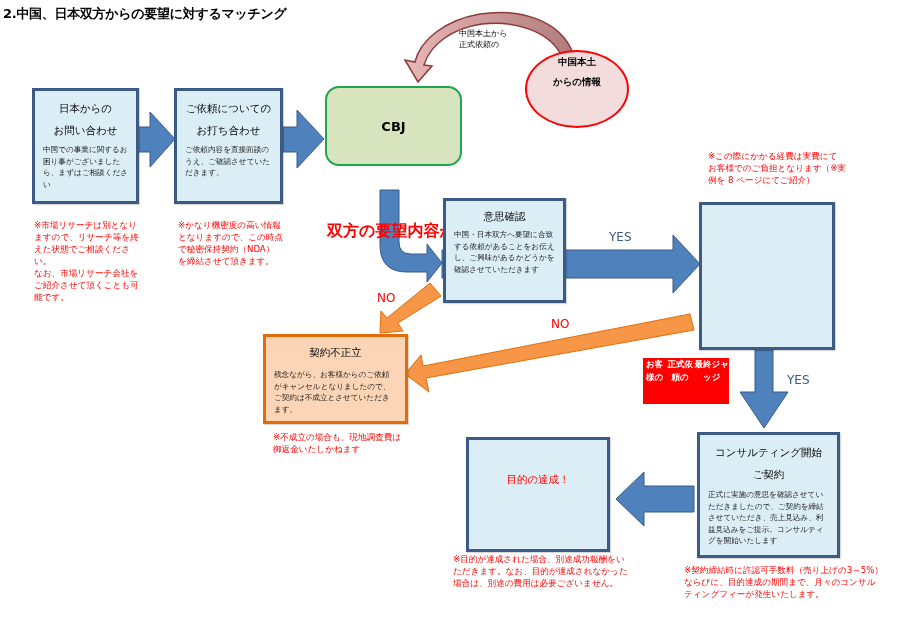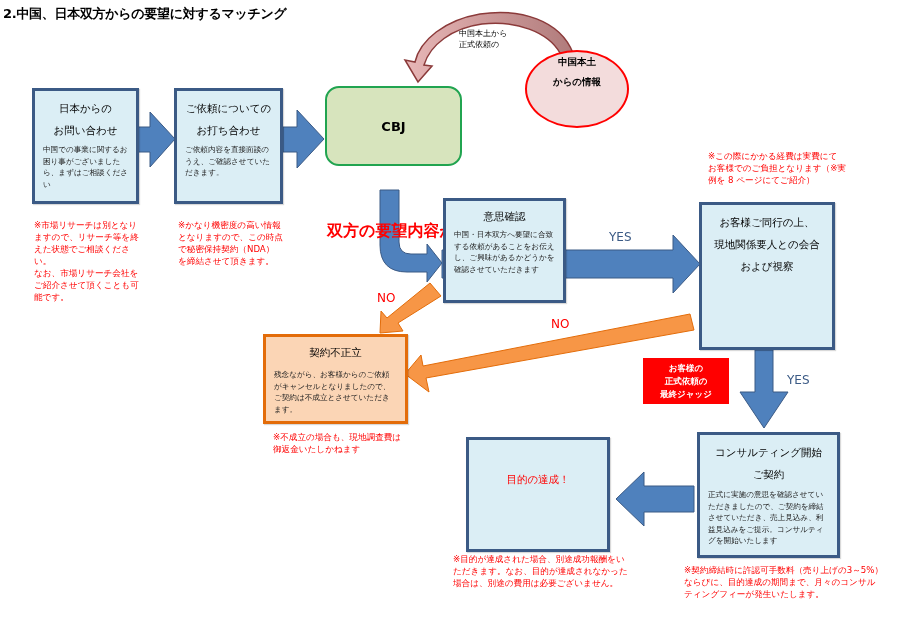--- a/index.html
+++ b/index.html
@@ -18,21 +18,21 @@
   .match { left: 327px; top: 182px; color: #ff0000; font-weight: bold; font-size: 16px; margin-top: 39px; }
   .circle { position: absolute; left: 525px; top: 50px; width: 104px; height: 78px; box-sizing: border-box;
             border: 2px solid #ff0000; border-radius: 50%; background: #f3dcdc;
             display: flex; flex-direction: column; align-items: center; 
             font-weight: bold; font-size: 9.5px; line-height: 20px; }
   .curvelabel { left: 459px; top: 28px; font-size: 8px; line-height: 11px; }
   .yes { font-size: 12px; color: #3b5a85; }
   .no { font-size: 12px; color: #ff0000; }
   .judge { position: absolute; left: 643px; top: 358px; width: 86px; height: 46px; background: #ff0000;
            color: #fff; font-weight: bold; font-size: 8.5px; line-height: 13px; text-align: center;
-           display: flex; flex-direction: column; justify-content: center; }
+           display: flex; flex-direction: row; justify-content: center; }
   .orange { background: #fbd5b5; border-color: #e36c09; }
   .goal-hd { color: #ff0000; }
   svg.arrows { position: absolute; left: 0; top: 0; }
 </style>
 </head>
 <body>
 
 <svg class="arrows" width="916" height="618">
   <defs>
     <linearGradient id="curveGrad" x1="0" y1="0" x2="1" y2="0">
@@ -100,25 +100,20 @@
     <div>意思確認</div>
   </div>
   <div class="bd" style="margin-top:2px;">中国・日本双方へ要望に合致する依頼があることをお伝えし、ご興味があるかどうかを確認させていただきます</div>
 </div>
 
 <div class="abs yes" style="left:609px;top:230px;">YES</div>
 
 <div class="note" style="left:708px;top:150px;width:138px;">※この際にかかる経費は実費にてお客様でのご負担となります（※実例を 8 ページにてご紹介）</div>
 
 <div class="box" style="left:699px;top:202px;width:136px;height:148px;padding:6px 8px;">
-  <div class="hd">
-    <div>お客様ご同行の上、</div>
-    <div>現地関係要人との会合</div>
-    <div>および視察</div>
-  </div>
 </div>
 
 <div class="abs no" style="left:377px;top:291px;">NO</div>
 <div class="abs no" style="left:551px;top:317px;">NO</div>
 
 <div class="box orange" style="left:263px;top:334px;width:145px;height:90px;padding:4px 8px;">
   <div class="hd">
     <div>契約不正立</div>
   </div>
   <div class="bd" style="margin-top:6px;">残念ながら、お客様からのご依頼がキャンセルとなりましたので、ご契約は不成立とさせていただきます。</div>

